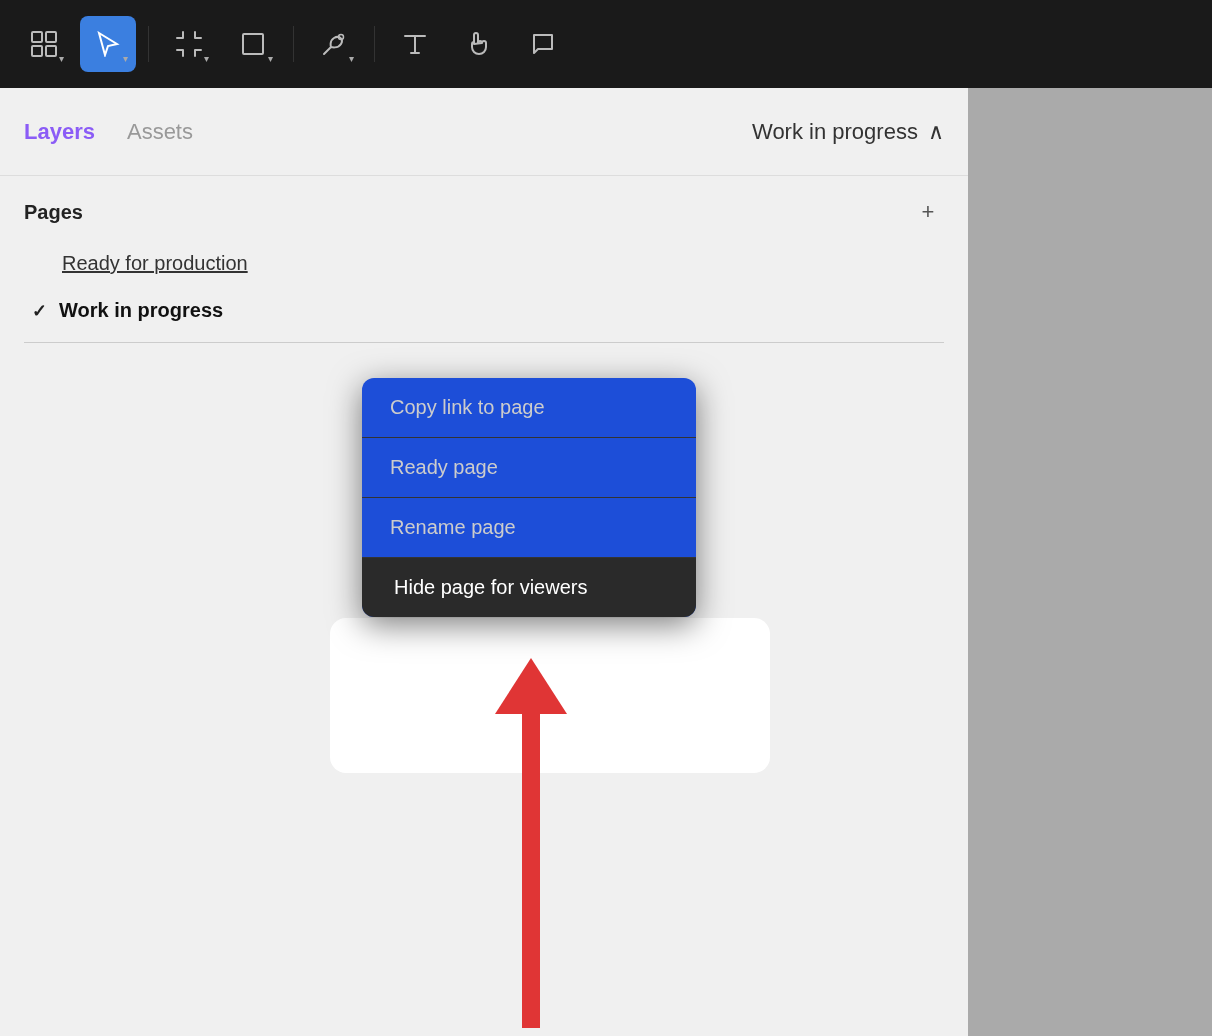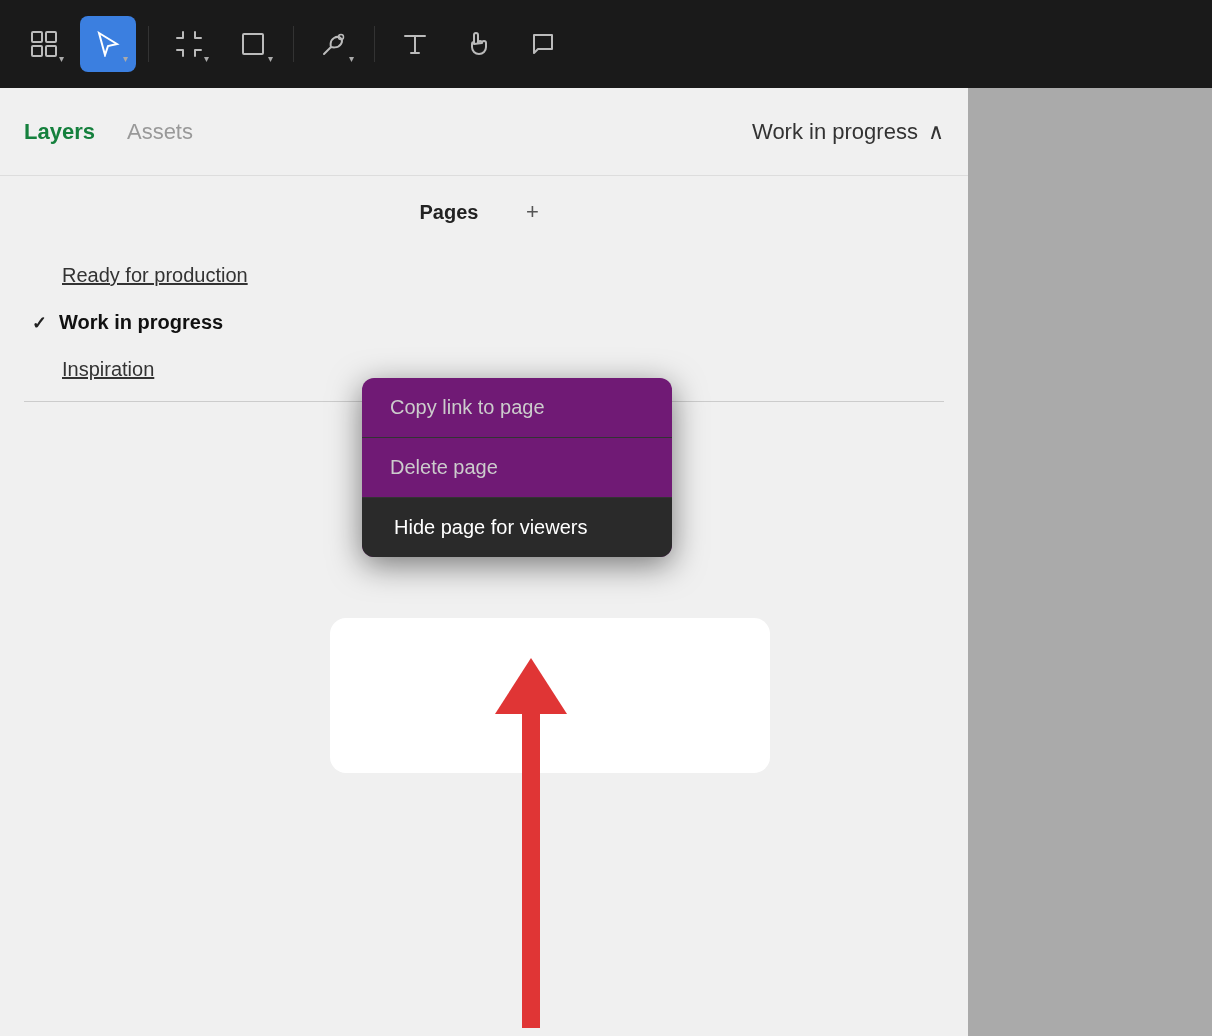--- a/index.html
+++ b/index.html
@@ -75,21 +75,21 @@
       border-bottom: 1px solid #ddd;
       justify-content: space-between;
     }
     .panel-tabs {
       display: flex;
       gap: 32px;
     }
     .panel-tab {
       font-size: 22px;
       font-weight: 600;
-      color: #15803d;
+      color: #8b5cf6;
       cursor: pointer;
     }
     .panel-tab.inactive {
       color: #999;
       font-weight: 400;
     }
     .page-title-area {
       display: flex;
       align-items: center;
       gap: 10px;
@@ -98,22 +98,22 @@
       cursor: pointer;
     }
 
     
     .pages-section {
       padding: 20px 24px;
     }
     .pages-header {
       display: flex;
       align-items: center;
-      justify-content: center;
-      margin-bottom: 24px;
+      justify-content: space-between;
+      margin-bottom: 12px;
       gap: 38px;
     }
     .pages-title {
       font-size: 20px;
       font-weight: 700;
       color: #222;
     }
     .add-page-btn {
       font-size: 22px;
       color: #555;
@@ -163,22 +163,22 @@
     
     .context-menu-overlay {
       position: absolute;
       top: 0; left: 0; right: 0; bottom: 0;
       z-index: 100;
     }
     .context-menu {
       position: absolute;
       top: 290px;
       left: 362px;
-      width: 310px;
-      background: #701a75;
+      width: 334px;
+      background: #1d4ed8;
       border-radius: 12px;
       overflow: hidden;
       box-shadow: 0 8px 32px rgba(0,0,0,0.5);
       z-index: 200;
     }
     .menu-item {
       padding: 18px 28px;
       font-size: 20px;
       color: #ccc;
       cursor: pointer;
@@ -328,34 +328,32 @@
 
       <div class="page-item">
         <span class="indent">Ready for production</span>
       </div>
 
       <div class="page-item active">
         <span class="check">✓</span>
         <span>Work in progress</span>
       </div>
 
-      <div class="page-item">
-        <span class="indent">Inspiration</span>
-      </div>
 
       <div class="divider"></div>
     </div>
 
     <div class="context-menu-overlay">
 
       <div class="tooltip-area"></div>
 
       <div class="context-menu">
         <div class="menu-item">Copy link to page</div>
-        <div class="menu-item">Delete page</div>
+        <div class="menu-item">Ready page</div>
+        <div class="menu-item">Rename page</div>
         <div class="menu-item highlighted">Hide page for viewers</div>
       </div>
 
       <div class="arrow-container">
         <div class="arrow-head"></div>
         <div class="arrow-shaft"></div>
       </div>
     </div>
 
   </div>

